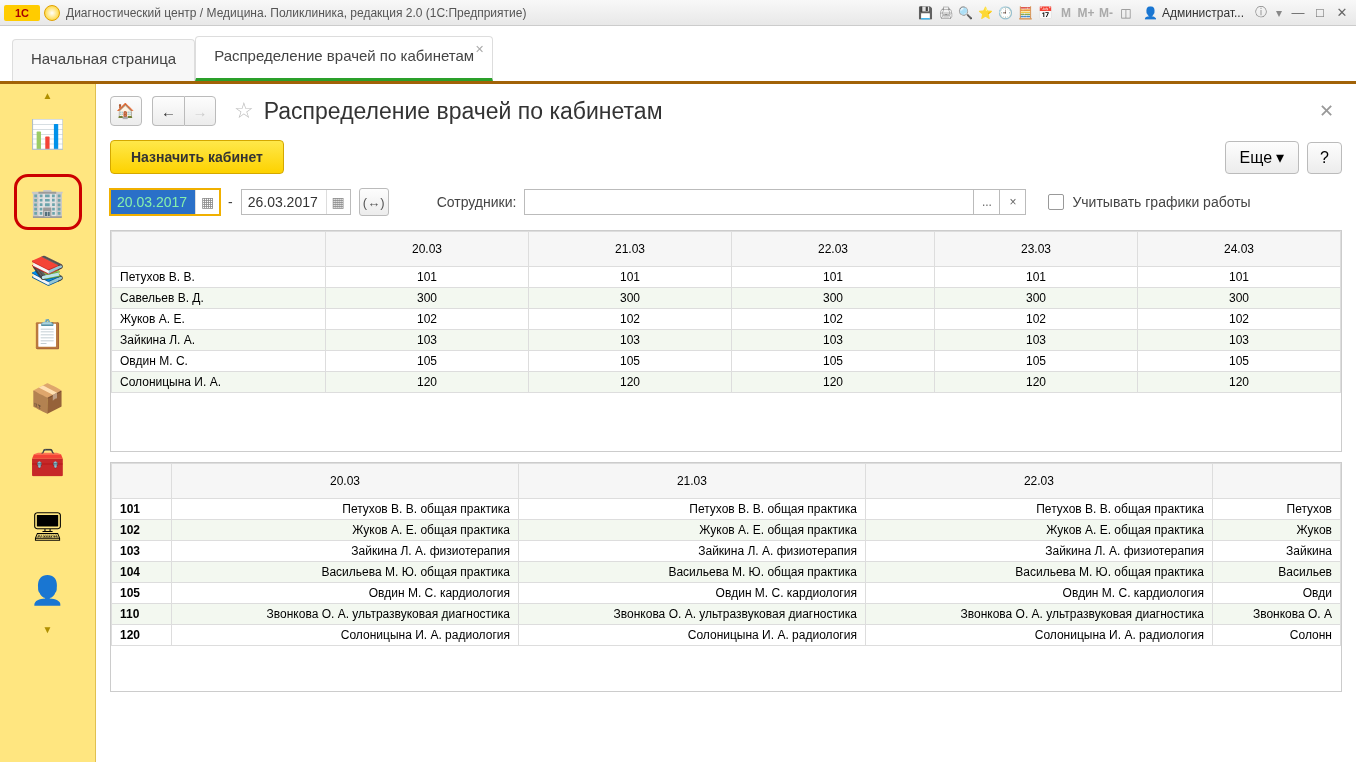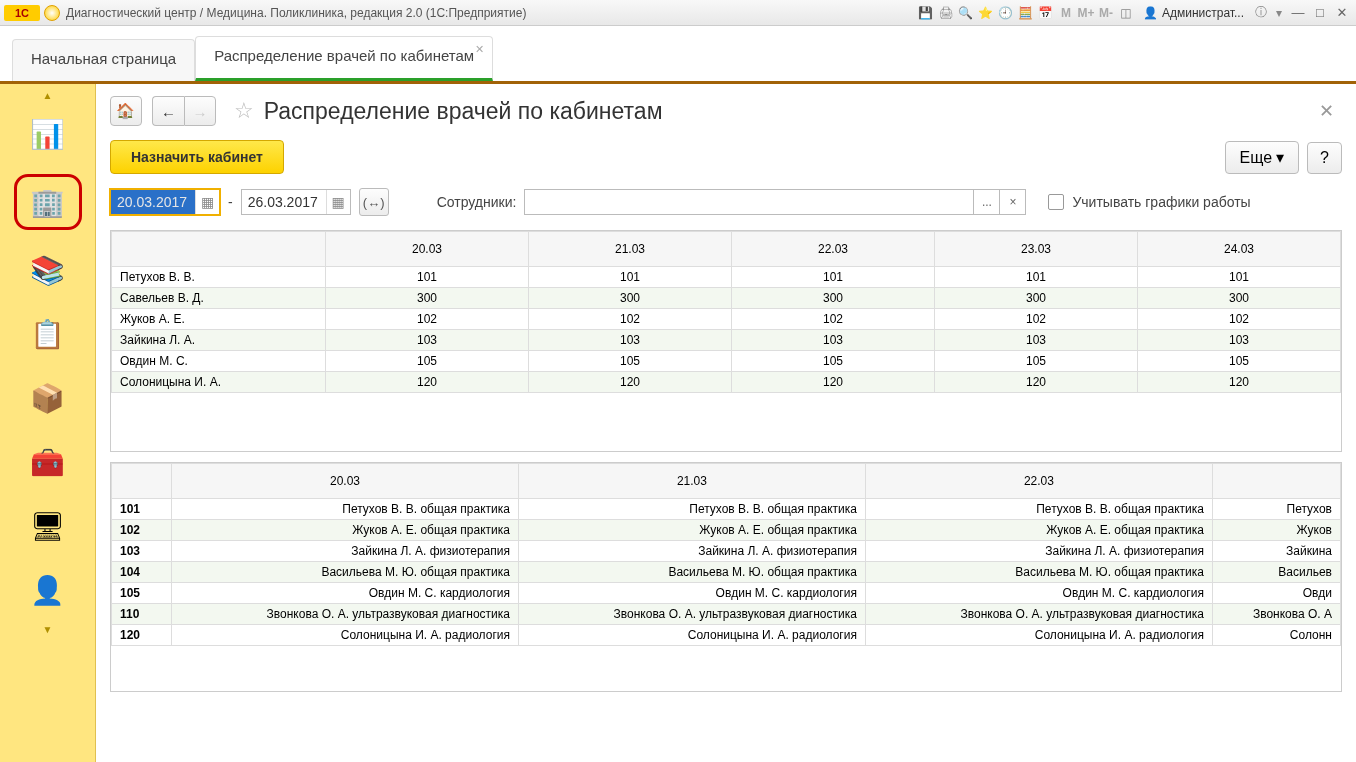--- a/index.html
+++ b/index.html
@@ -51,21 +51,21 @@
   .btn-assign { background: linear-gradient(#ffe84a,#fdd200); border: 1px solid #d4a800; color: #333; font-weight: bold; font-size: 14px; padding: 8px 20px; border-radius: 4px; cursor: pointer; }
   .toolbar .spacer { flex: 1; }
   .btn-more, .btn-help { border: 1px solid #bbb; border-radius: 4px; background: linear-gradient(#fdfdfd,#ececec); padding: 6px 14px; font-size: 16px; cursor: pointer; display:flex; align-items:center; gap:4px;}
   .btn-help { padding: 6px 12px; }
 
   
   .filterrow { display: flex; align-items: center; gap: 8px; margin-bottom: 14px; font-size: 14px; color: #444; }
   .date-field { display:flex; border: 1px solid #bbb; }
   .date-field.hl { outline: 2px solid #f0b000; outline-offset: -1px; }
   .date-input { width: 84px; padding: 4px 6px; border: none; font-size: 14px; color: #333; }
-  .date-input.sel { background: #2a70c8; color: #e5e5e5; }
+  .date-input.sel { background: #2a70c8; color: #86efac; }
   .date-cal { width: 24px; border-left: 1px solid #ddd; display:flex;align-items:center;justify-content:center; cursor:pointer; color:#888;}
   .periodic-btn { width: 30px; height: 28px; border:1px solid #bbb; border-radius:3px; background:linear-gradient(#fdfdfd,#ececec); display:flex;align-items:center;justify-content:center; cursor:pointer; font-size:13px; color:#555;}
   .emp-label { margin-left: 40px; }
   .emp-wrap { display:flex; }
   .emp-input { width: 450px; padding: 4px 6px; border:1px solid #bbb; font-size:14px; }
   .emp-btn { width:26px; border:1px solid #bbb; border-left:none; display:flex;align-items:center;justify-content:center; cursor:pointer; font-size:12px; color:#666;}
   .chk { width:16px; height:16px; border:1px solid #999; border-radius:2px; margin-left: 14px; cursor:pointer;}
 
   
   .table-scroll { border: 1px solid #ccc; overflow: auto; position: relative; margin-bottom: 10px; }

